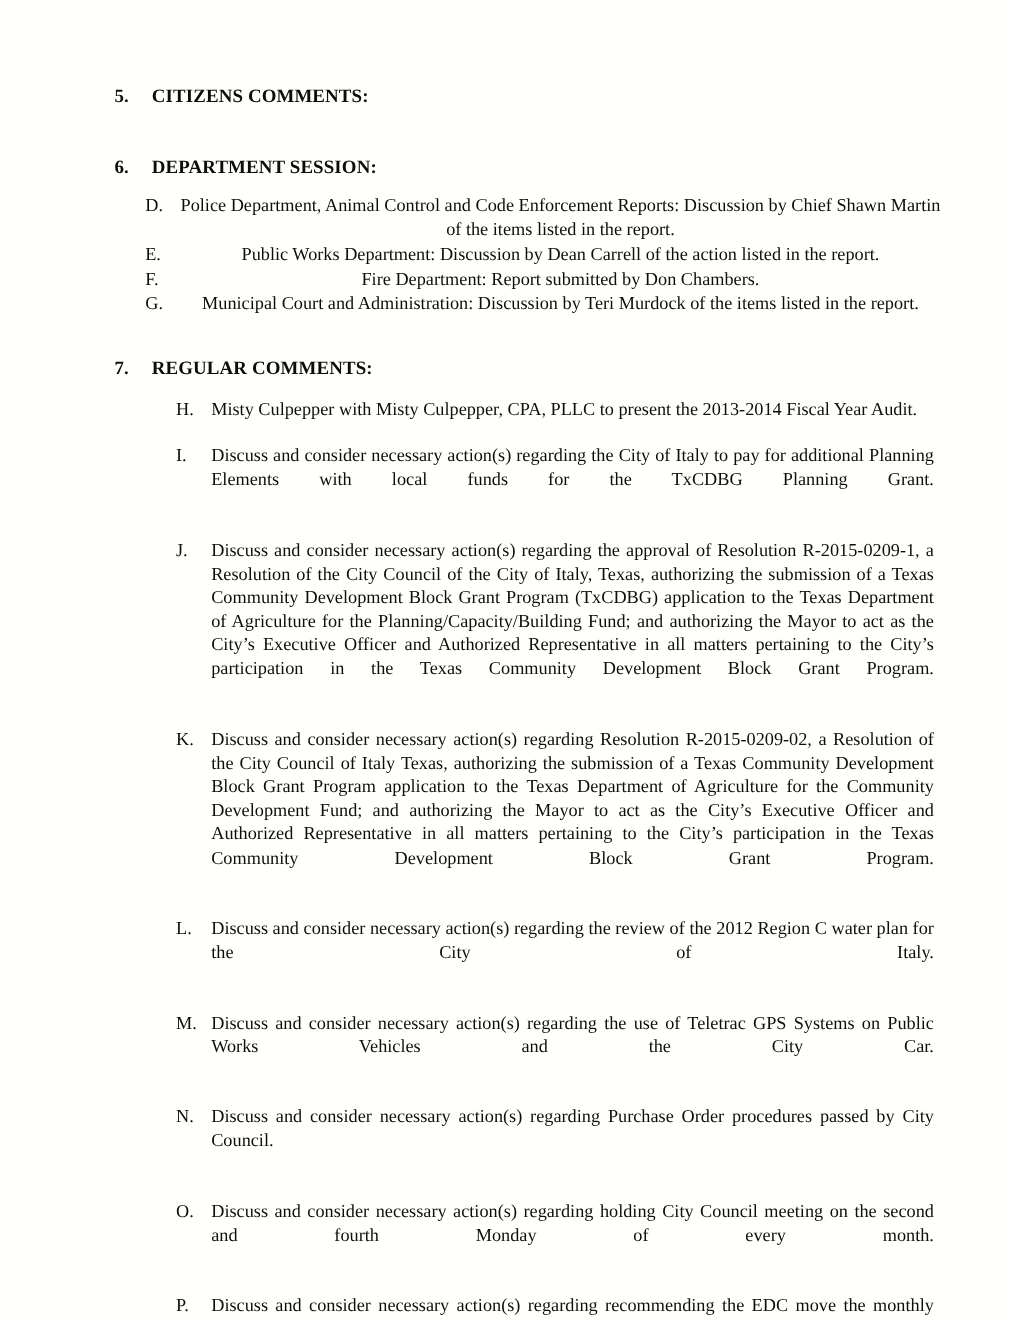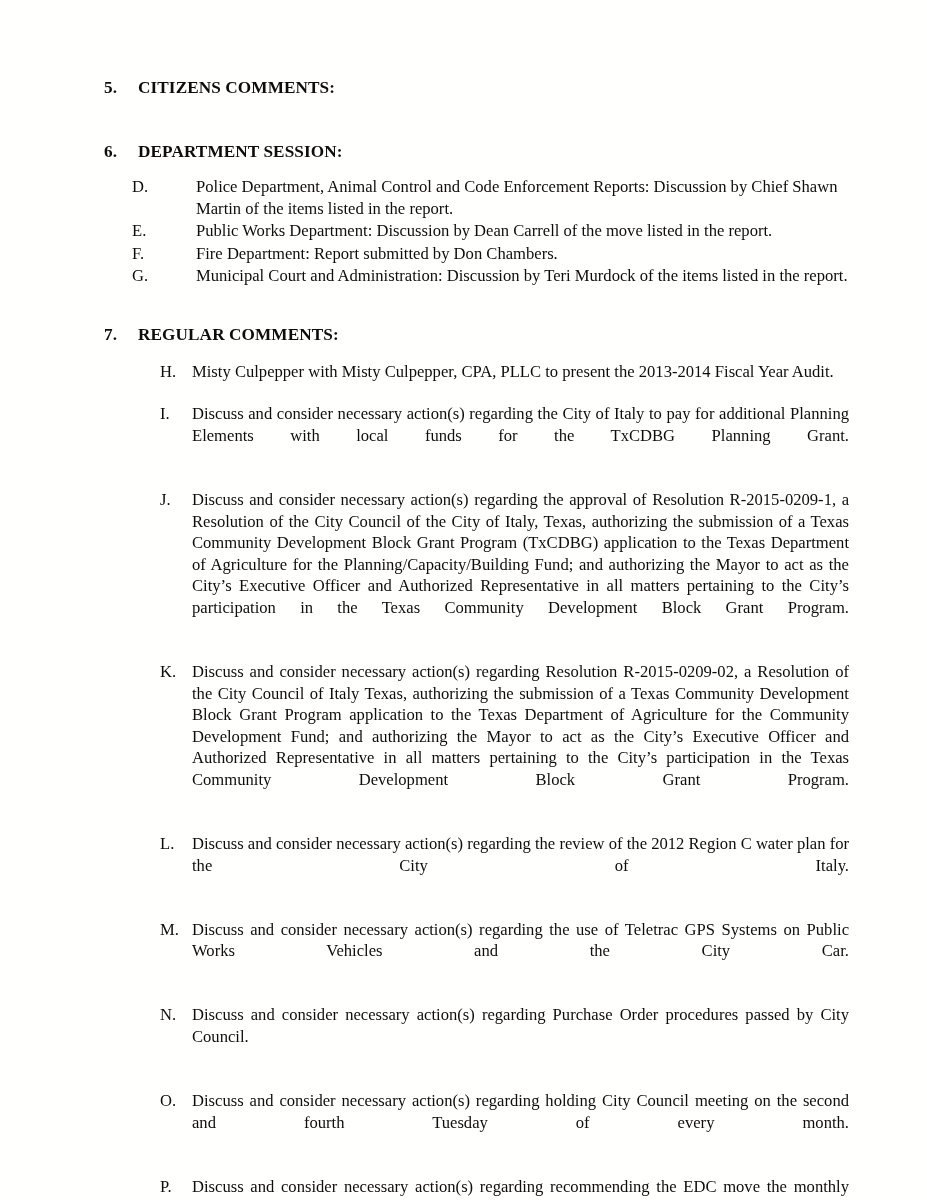--- a/index.html
+++ b/index.html
@@ -64,21 +64,21 @@
   .item .body {
     flex: 1 1 auto;
   }
 
   
   .dept-list {
     margin-top: 14px;
     padding-left: 28px;
   }
   .dept-list .item { margin-bottom: 1px; }
-  .dept-list .item .body { text-align: left; margin-left: 32px; }
+  .dept-list .item .body { text-align: center; }
 
   
   .reg-list {
     margin-top: 16px;
     padding-left: 56px;
     padding-right: 6px;
   }
   .reg-list .item { margin-bottom: 21px; }
   .reg-list .item .body {
     text-align: justify;
@@ -111,21 +111,21 @@
     <span class="title">DEPARTMENT SESSION:</span>
   </div>
 
   <ul class="items dept-list">
     <li class="item">
       <span class="letter">D.</span>
       <span class="body">Police Department, Animal Control and Code Enforcement Reports:  Discussion by Chief Shawn Martin of the items listed in the report.</span>
     </li>
     <li class="item">
       <span class="letter">E.</span>
-      <span class="body">Public Works Department: Discussion by Dean Carrell of the move listed in the report.</span>
+      <span class="body">Public Works Department: Discussion by Dean Carrell of the action listed in the report.</span>
     </li>
     <li class="item">
       <span class="letter">F.</span>
       <span class="body">Fire Department:  Report submitted by Don Chambers.</span>
     </li>
     <li class="item">
       <span class="letter">G.</span>
       <span class="body">Municipal Court and Administration:  Discussion by Teri Murdock of the items listed in the report.</span>
     </li>
   </ul>
@@ -159,21 +159,21 @@
     <li class="item">
       <span class="letter">M.</span>
       <span class="body">Discuss and consider necessary action(s) regarding the use of Teletrac GPS Systems on Public Works Vehicles and the City Car.</span>
     </li>
     <li class="item">
       <span class="letter">N.</span>
       <span class="body">Discuss and consider necessary action(s) regarding Purchase Order procedures passed by City Council.</span>
     </li>
     <li class="item">
       <span class="letter">O.</span>
-      <span class="body">Discuss and consider necessary action(s) regarding holding City Council meeting on the second and fourth Tuesday of every month.</span>
+      <span class="body">Discuss and consider necessary action(s) regarding holding City Council meeting on the second and fourth Monday of every month.</span>
     </li>
     <li class="item">
       <span class="letter">P.</span>
       <span class="body">Discuss and consider necessary action(s) regarding recommending the EDC  move the monthly meeting to the first Monday of each month.</span>
     </li>
 
   </ul>
 
 </div>
 

